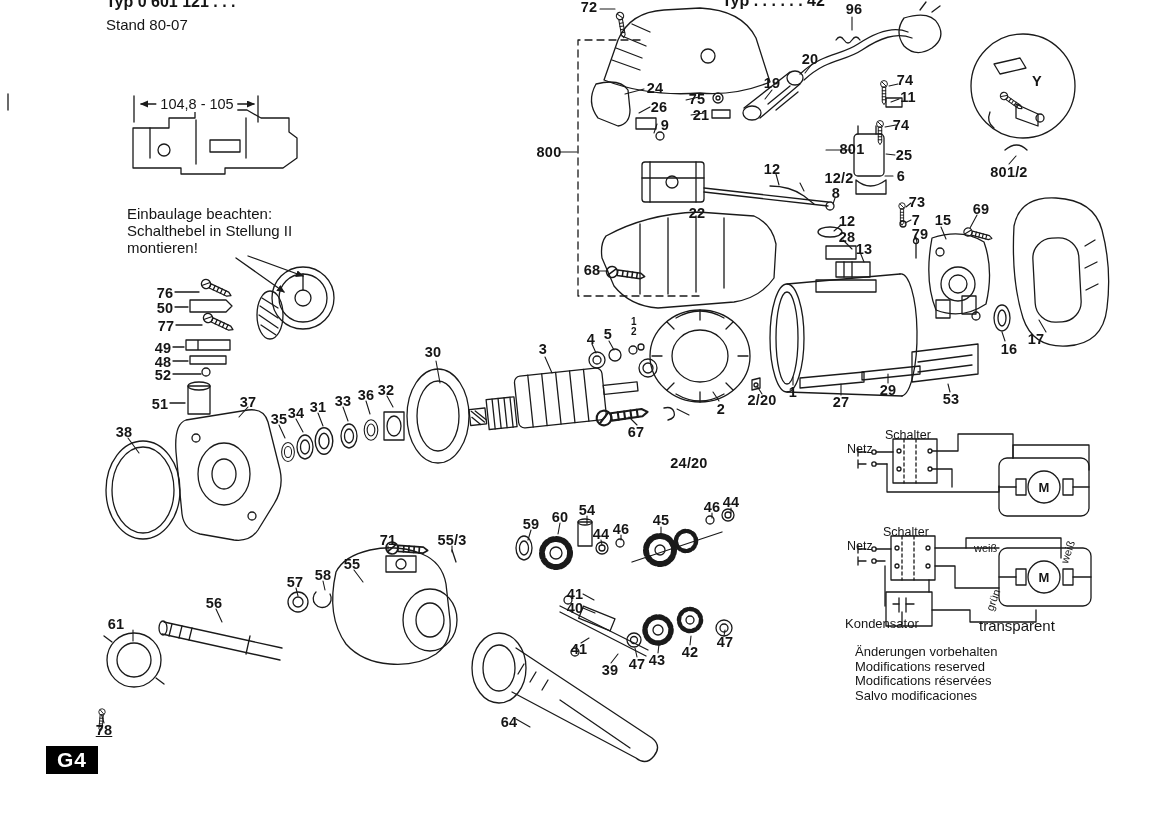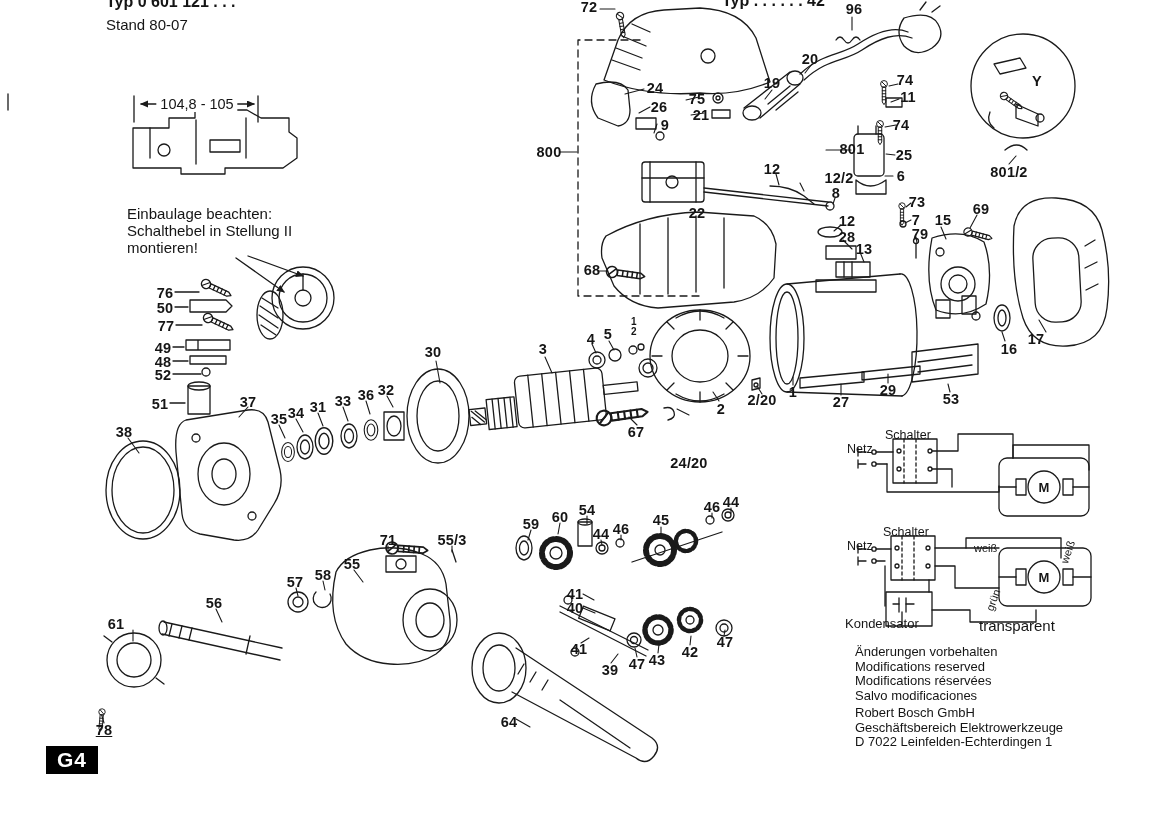--- a/index.html
+++ b/index.html
@@ -441,20 +441,15 @@
   <div class="txt rot" style="left:982px;top:594px;font-size:11px;transform:rotate(-70deg)">grün</div>
   <div class="txt" style="left:979px;top:617px;font-size:15px">transparent</div>
   <div class="txt" style="left:845px;top:616px;font-size:13px">Kondensator</div>
 
   <div class="footer-block" style="left:855px;top:645px">
       <div>Änderungen vorbehalten</div>
       <div>Modifications reserved</div>
       <div>Modifications réservées</div>
       <div>Salvo modificaciones</div>
     </div>
-  <div class="footer-block" style="left:855px;top:706px">
-      <div>Robert Bosch GmbH</div>
-      <div>Geschäftsbereich Elektrowerkzeuge</div>
-      <div>D 7022 Leinfelden-Echterdingen 1</div>
-    </div>
 
   <div class="plate" style="left:46px;top:746px">G4</div>
 </div>
 
 </body></html>

